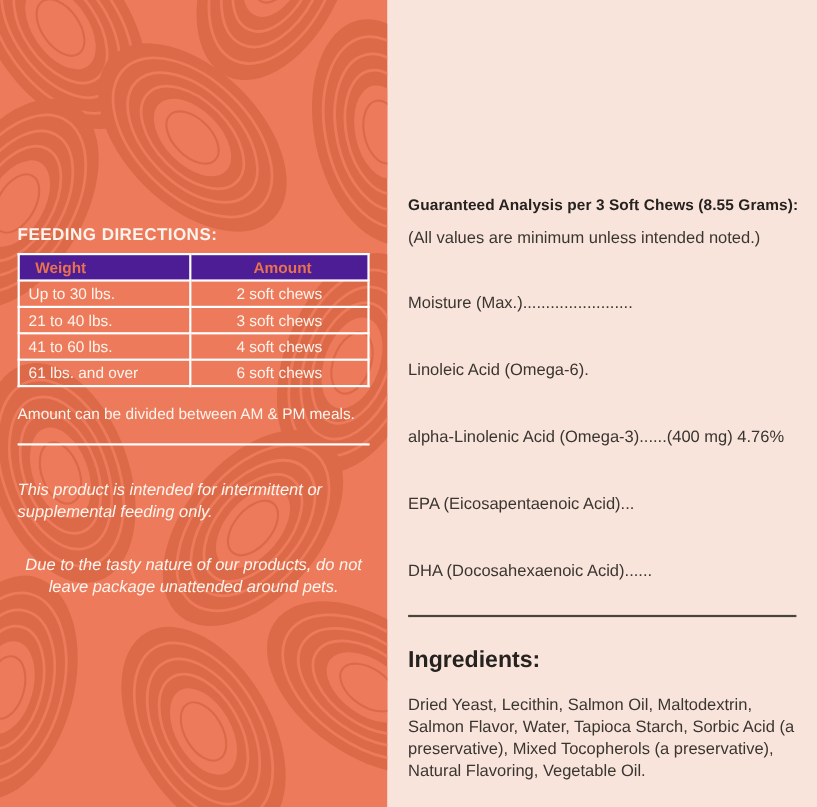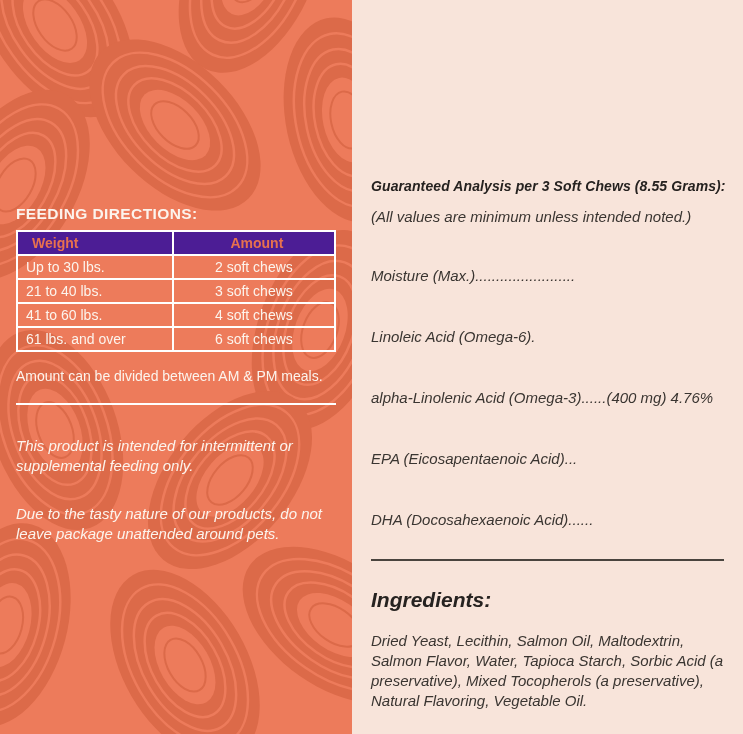--- a/index.html
+++ b/index.html
@@ -78,31 +78,30 @@
     border: none;
     border-top: 2px solid #FFFFFF;
     margin: 19px 0 0 0;
   }
   .note {
     margin-top: 31px;
     font-size: 15px;
     line-height: 20px;
     font-style: italic;
   }
-  .note + .note { margin-top: 28px; }
+  .note + .note { margin-top: 28px; text-align: center; }
   
   .panel-right {
     box-sizing: border-box;
     width: 391px;
     height: 734px;
     background: #F8E4DA;
     padding: 178px 10px 0 19px;
     color: #3A3531;
     flex: none;
-    font-style: italic;
   }
   .ga-title {
     font-weight: bold;
     font-size: 14px;
     color: #262220;
     white-space: nowrap;
     letter-spacing: 0.1px;
   }
   .values-note {
     margin-top: 14px;

